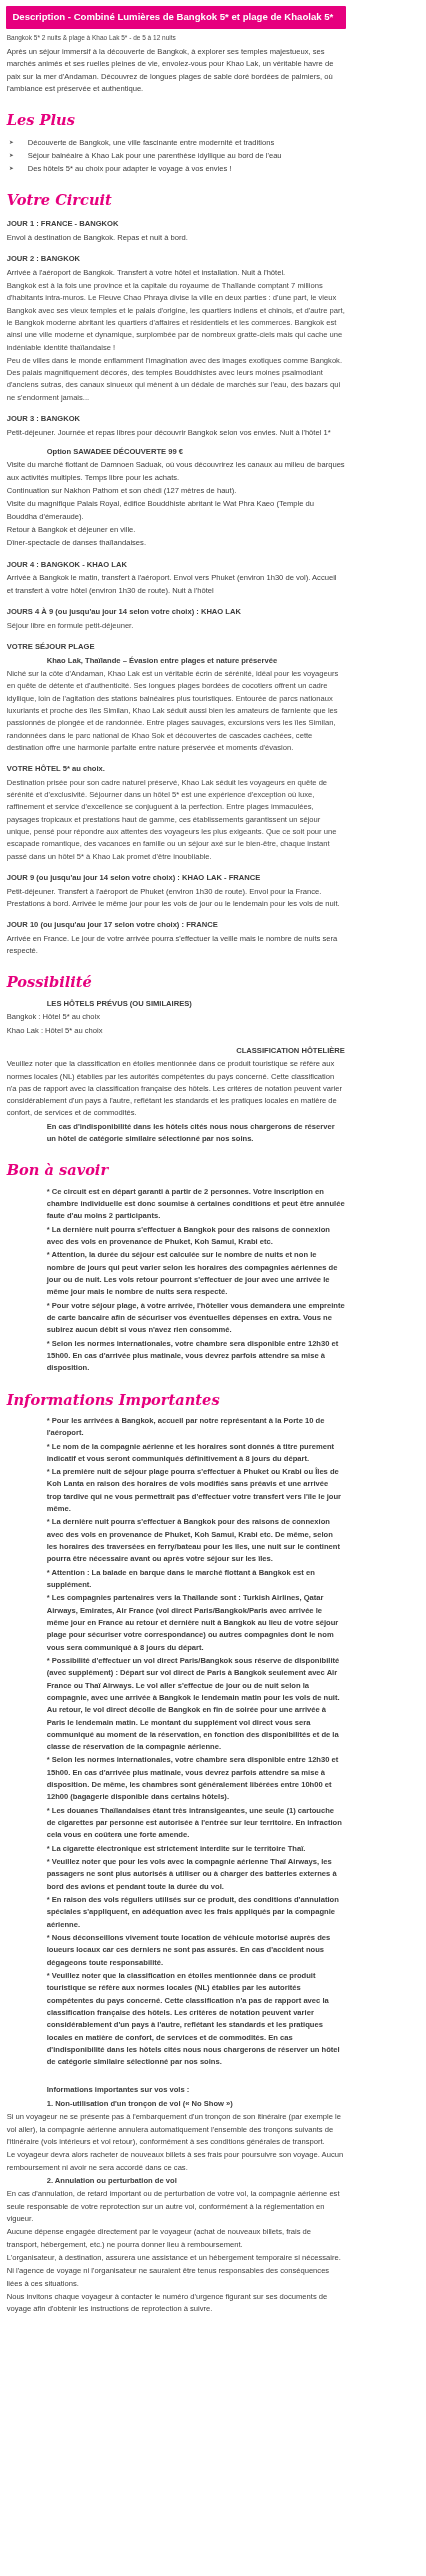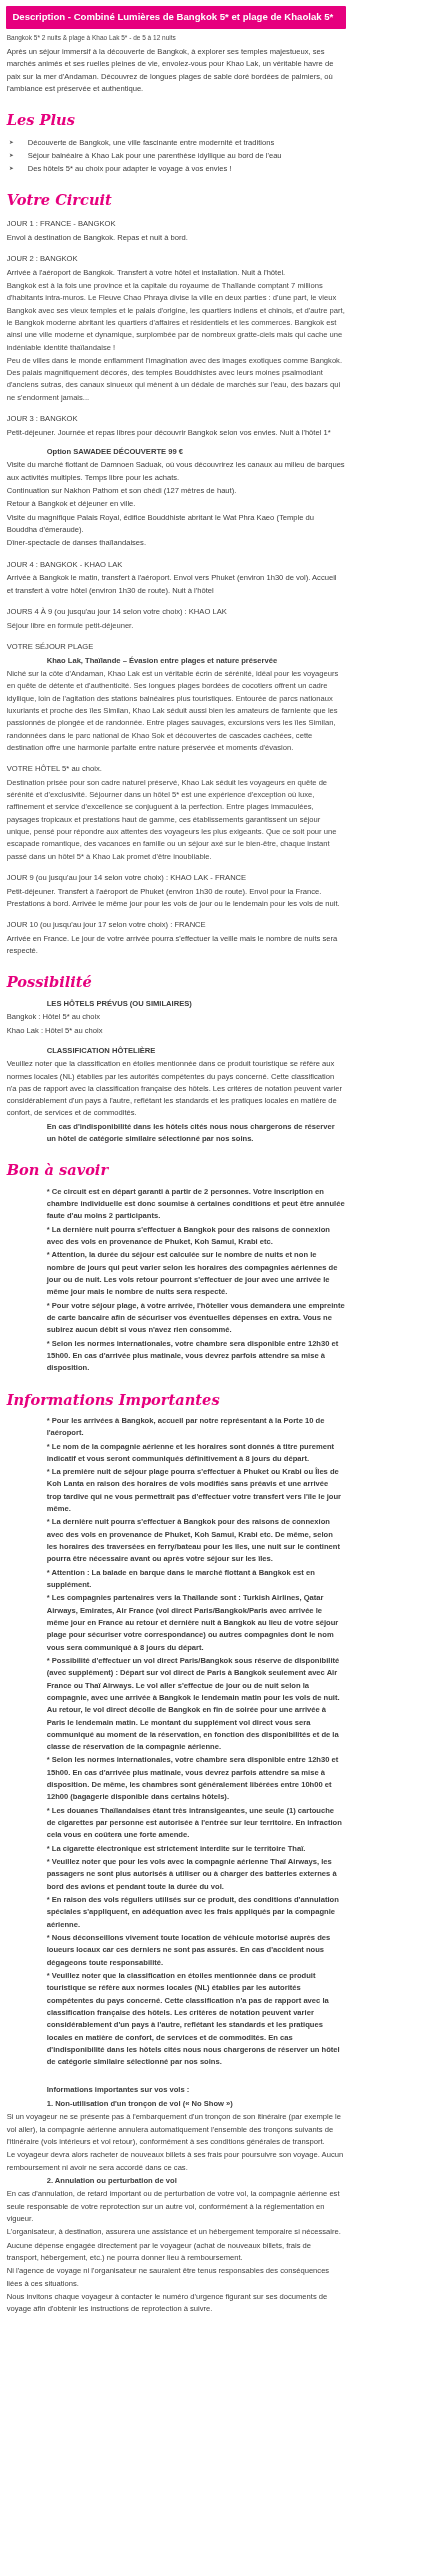--- a/index.html
+++ b/index.html
@@ -29,25 +29,25 @@
     font-size:6.5px;
     color:#4a4a4a;
     margin:5.6px 0 5px 1.1px;
   }
   .para{
     font-size:7.6px;
     line-height:1.62;
     margin:0 1.1px 6.8px 1.1px;
   }
   .tight{margin-bottom:1.1px;}
-  .mt{margin-top:8px;}
+  .mt{margin-top:8px;text-align:right;}
   .italic{color:#484848;}
   .bold{font-weight:bold;padding-left:40px;}
   .day-title{
-    font-weight:normal;
+    font-weight:bold;
     font-size:7.6px;
     line-height:1.5;
     margin:9px 1.1px 2.3px 1.1px;
   }
   .section-title{
     color:var(--accent);
     font-family:"DejaVu Serif",serif;
     font-style:italic;
     font-weight:bold;
     font-size:14.6px;
@@ -109,22 +109,22 @@
   <p class="day-title">JOUR 2 : BANGKOK</p>
   <p class="para tight">Arrivée à l'aéroport de Bangkok. Transfert à votre hôtel et installation. Nuit à l'hôtel.</p>
   <p class="para italic tight">Bangkok est à la fois une province et la capitale du royaume de Thaïlande comptant 7 millions d'habitants intra-muros. Le Fleuve Chao Phraya divise la ville en deux parties : d'une part, le vieux Bangkok avec ses vieux temples et le palais d'origine, les quartiers indiens et chinois, et d'autre part, le Bangkok moderne abritant les quartiers d'affaires et résidentiels et les commerces. Bangkok est ainsi une ville moderne et dynamique, surplombée par de nombreux gratte-ciels mais qui cache une indéniable identité thaïlandaise !</p>
   <p class="para italic">Peu de villes dans le monde enflamment l'imagination avec des images exotiques comme Bangkok. Des palais magnifiquement décorés, des temples Bouddhistes avec leurs moines psalmodiant d'anciens sutras, des canaux sinueux qui mènent à un dédale de marchés sur l'eau, des bazars qui ne s'endorment jamais...</p>
 
   <p class="day-title">JOUR 3 : BANGKOK</p>
   <p class="para">Petit-déjeuner. Journée et repas libres pour découvrir Bangkok selon vos envies. Nuit à l'hôtel 1*</p>
   <p class="para bold tight">Option SAWADEE DÉCOUVERTE 99 €</p>
   <p class="para tight">Visite du marché flottant de Damnoen Saduak, où vous découvrirez les canaux au milieu de barques aux activités multiples. Temps libre pour les achats.</p>
   <p class="para tight">Continuation sur Nakhon Pathom et son chédi (127 mètres de haut).</p>
+  <p class="para tight">Visite du magnifique Palais Royal, édifice Bouddhiste abritant le Wat Phra Kaeo (Temple du Bouddha d'émeraude).</p>
   <p class="para tight">Retour à Bangkok et déjeuner en ville.</p>
-  <p class="para tight">Visite du magnifique Palais Royal, édifice Bouddhiste abritant le Wat Phra Kaeo (Temple du Bouddha d'émeraude).</p>
   <p class="para">Dîner-spectacle de danses thaïlandaises.</p>
 
   <p class="day-title">JOUR 4 : BANGKOK - KHAO LAK</p>
   <p class="para">Arrivée à Bangkok le matin, transfert à l'aéroport. Envol vers Phuket (environ 1h30 de vol). Accueil et transfert à votre hôtel (environ 1h30 de route). Nuit à l'hôtel</p>
 
   <p class="day-title">JOURS 4 À 9 (ou jusqu'au jour 14 selon votre choix) : KHAO LAK</p>
   <p class="para italic">Séjour libre en formule petit-déjeuner.</p>
 
   <p class="day-title">VOTRE SÉJOUR PLAGE</p>
   <p class="para bold tight">Khao Lak, Thaïlande – Évasion entre plages et nature préservée</p>
@@ -170,20 +170,20 @@
   <p class="para bold tight">* Nous déconseillons vivement toute location de véhicule motorisé auprès des loueurs locaux car ces derniers ne sont pas assurés. En cas d'accident nous dégageons toute responsabilité.</p>
   <p class="para bold">* Veuillez noter que la classification en étoiles mentionnée dans ce produit touristique se réfère aux normes locales (NL) établies par les autorités compétentes du pays concerné. Cette classification n'a pas de rapport avec la classification française des hôtels. Les critères de notation peuvent varier considérablement d'un pays à l'autre, reflétant les standards et les pratiques locales en matière de confort, de services et de commodités. En cas d'indisponibilité dans les hôtels cités nous nous chargerons de réserver un hôtel de catégorie similaire sélectionné par nos soins.</p>
 
   <div style="margin-top:16px;">
     <p class="para bold tight">Informations importantes sur vos vols :</p>
     <p class="para bold tight">1. Non-utilisation d'un tronçon de vol (« No Show »)</p>
     <p class="para tight">Si un voyageur ne se présente pas à l'embarquement d'un tronçon de son itinéraire (par exemple le vol aller), la compagnie aérienne annulera automatiquement l'ensemble des tronçons suivants de l'itinéraire (vols intérieurs et vol retour), conformément à ses conditions générales de transport.</p>
     <p class="para tight">Le voyageur devra alors racheter de nouveaux billets à ses frais pour poursuivre son voyage. Aucun remboursement ni avoir ne sera accordé dans ce cas.</p>
     <p class="para bold tight">2. Annulation ou perturbation de vol</p>
     <p class="para tight">En cas d'annulation, de retard important ou de perturbation de votre vol, la compagnie aérienne est seule responsable de votre reprotection sur un autre vol, conformément à la réglementation en vigueur.</p>
+    <p class="para tight">Aucune dépense engagée directement par le voyageur (achat de nouveaux billets, frais de transport, hébergement, etc.) ne pourra donner lieu à remboursement.</p>
     <p class="para tight">L'organisateur, à destination, assurera une assistance et un hébergement temporaire si nécessaire.</p>
-    <p class="para tight">Aucune dépense engagée directement par le voyageur (achat de nouveaux billets, frais de transport, hébergement, etc.) ne pourra donner lieu à remboursement.</p>
     <p class="para tight">Ni l'agence de voyage ni l'organisateur ne sauraient être tenus responsables des conséquences liées à ces situations.</p>
     <p class="para">Nous invitons chaque voyageur à contacter le numéro d'urgence figurant sur ses documents de voyage afin d'obtenir les instructions de reprotection à suivre.</p>
   </div>
 
 </div>
 
 
 </body></html>

